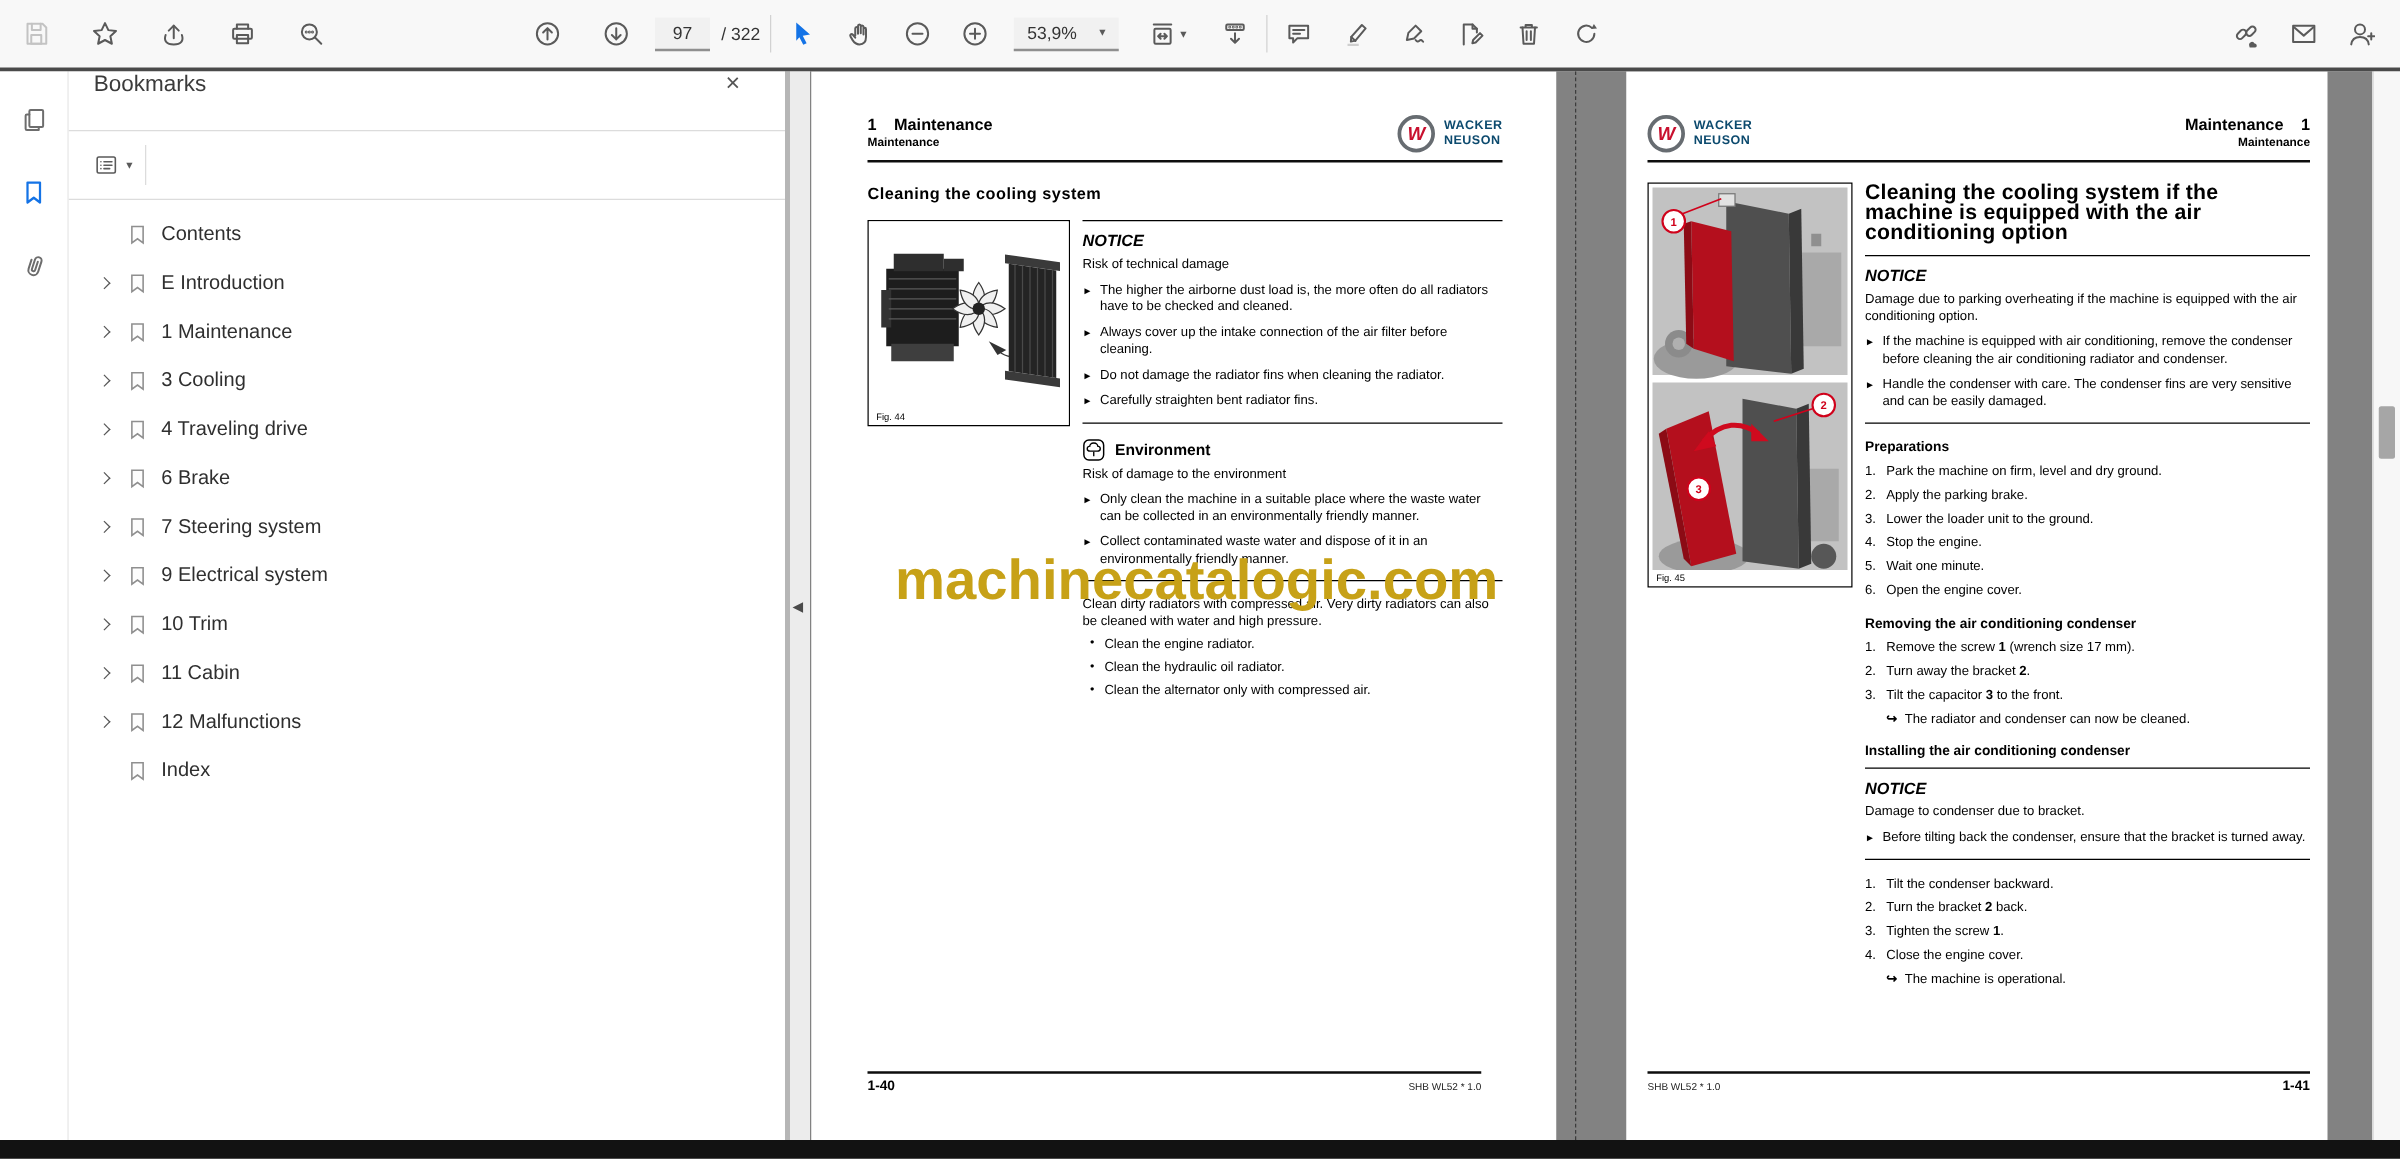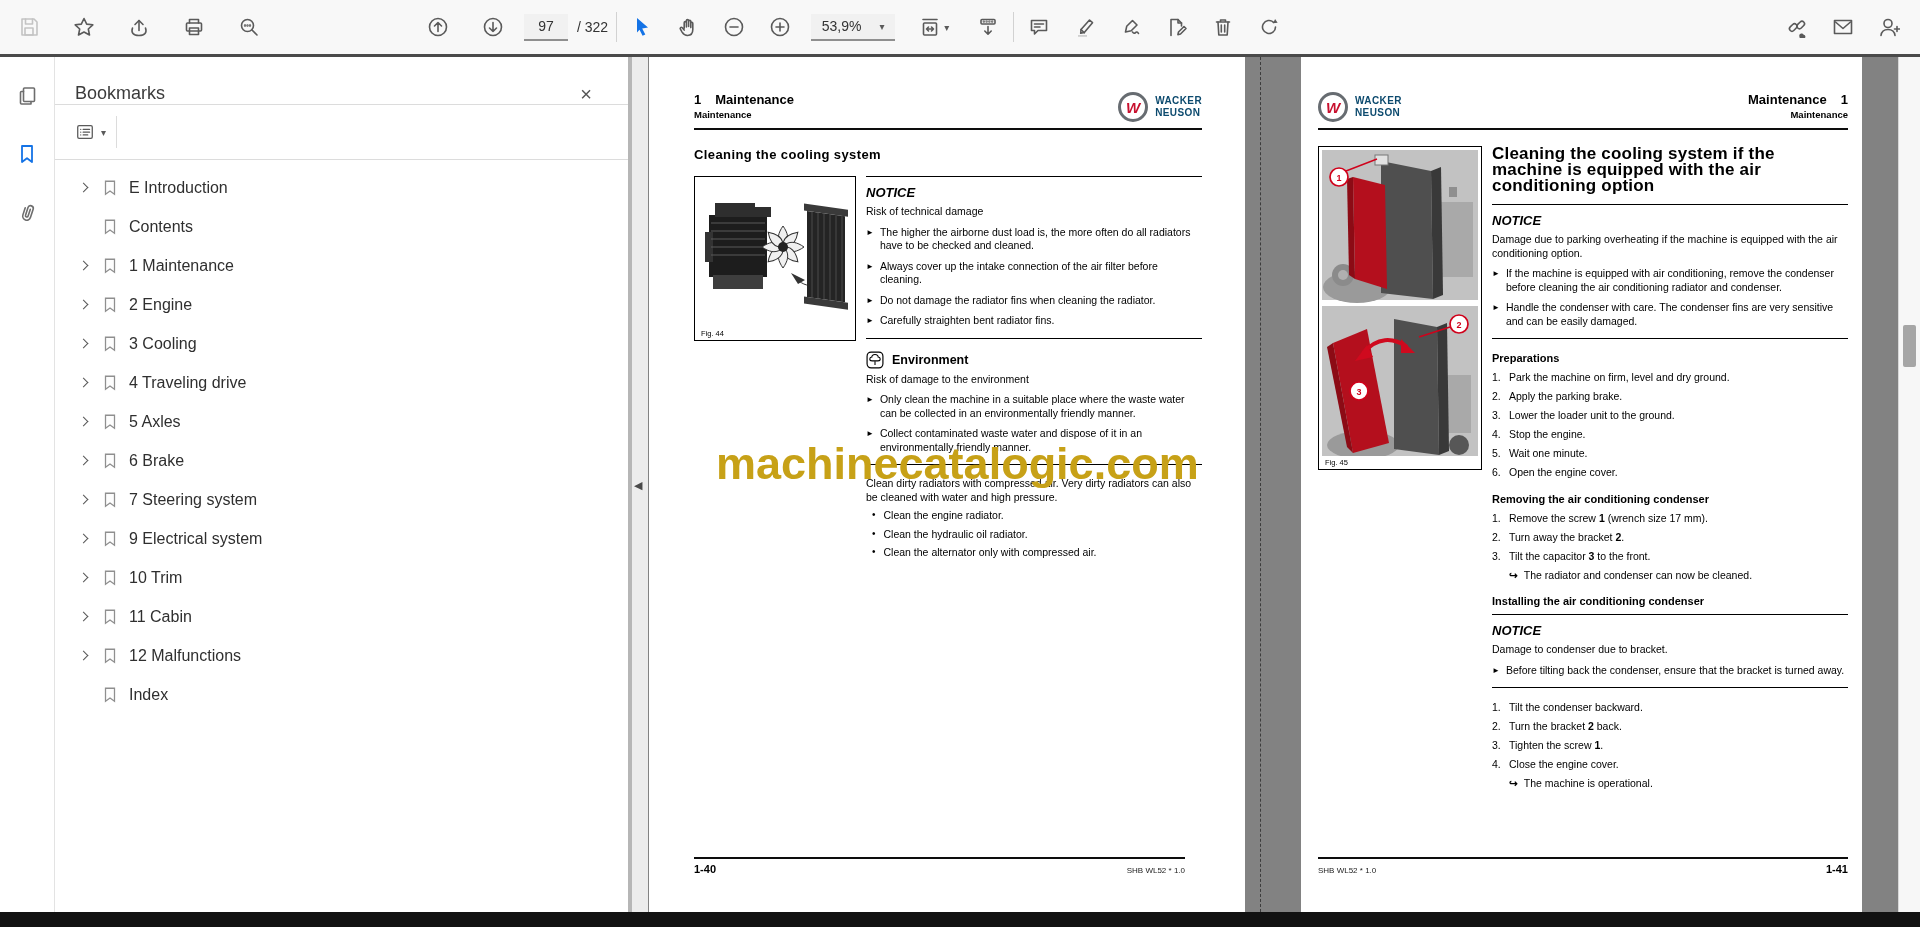--- a/index.html
+++ b/index.html
@@ -36,21 +36,21 @@
     display:flex; }
   #rail { width:55px; background:#fff; border-right:1px solid #e3e3e3;
     display:flex; flex-direction:column; align-items:center; padding-top:22px;
     gap:24px; flex:none; }
   .rail-btn { width:34px; height:34px; display:flex; align-items:center;
     justify-content:center; color:#6d6d6d; cursor:pointer; }
   .rail-btn.active { color:#1473e6; }
 
   
   #bookmarks-panel { width:573px; background:#fff; flex:none; position:relative; }
-  .bp-header { height:48px; display:flex; align-items:flex-end;
+  .bp-header { height:48px; display:flex; align-items:flex-start;
     padding:0 36px 0 20px; border-bottom:1px solid #dcdcdc; }
   .bp-title { font-size:18px; color:#3b3b3b; }
   .bp-close { margin-left:auto; font-size:20px; color:#555; background:none;
     border:none; cursor:pointer; line-height:1; }
   .bp-toolbar { height:55px; display:flex; align-items:center; padding:0 20px;
     border-bottom:1px solid #dcdcdc; gap:10px; }
   .bp-opts { display:flex; align-items:center; gap:6px; background:none;
     border:none; color:#5a5a5a; cursor:pointer; }
   .bp-vsep { width:1px; height:32px; background:#dcdcdc; }
   .bm-list { padding-top:8px; }
@@ -356,81 +356,63 @@
             <path d="M6.3 8.2h.01M6.3 11.2h.01M6.3 14.2h.01"></path>
             <path d="M9 8.2h7M9 11.2h7M9 14.2h5"></path>
           </svg>
         <span class="caret">▾</span>
       </button>
       <div class="bp-vsep"></div>
     </div>
 
     <div class="bm-list">
       <div class="bm-row">
+        <span class="bm-exp" style="visibility:hidden">
+            <span class="bm-chev"></span>
+          </span>
+        <svg class="bm-flag" viewBox="0 0 20 20">
+            <path d="M5 2.5h10V17l-5-3.6L5 17z" fill="#fdfdfd" stroke="#8f8f8f" stroke-width="1.4"></path>
+          </svg>
+        <span class="bm-label">Contents</span>
+      </div>
+      <div class="bm-row">
         <span class="bm-exp">
             <span class="bm-chev"></span>
           </span>
         <svg class="bm-flag" viewBox="0 0 20 20">
             <path d="M5 2.5h10V17l-5-3.6L5 17z" fill="#fdfdfd" stroke="#8f8f8f" stroke-width="1.4"></path>
           </svg>
         <span class="bm-label">E Introduction</span>
       </div>
       <div class="bm-row">
-        <span class="bm-exp" style="visibility:hidden">
-            <span class="bm-chev"></span>
-          </span>
-        <svg class="bm-flag" viewBox="0 0 20 20">
-            <path d="M5 2.5h10V17l-5-3.6L5 17z" fill="#fdfdfd" stroke="#8f8f8f" stroke-width="1.4"></path>
-          </svg>
-        <span class="bm-label">Contents</span>
-      </div>
-      <div class="bm-row">
         <span class="bm-exp">
             <span class="bm-chev"></span>
           </span>
         <svg class="bm-flag" viewBox="0 0 20 20">
             <path d="M5 2.5h10V17l-5-3.6L5 17z" fill="#fdfdfd" stroke="#8f8f8f" stroke-width="1.4"></path>
           </svg>
         <span class="bm-label">1 Maintenance</span>
       </div>
       <div class="bm-row">
         <span class="bm-exp">
             <span class="bm-chev"></span>
           </span>
         <svg class="bm-flag" viewBox="0 0 20 20">
             <path d="M5 2.5h10V17l-5-3.6L5 17z" fill="#fdfdfd" stroke="#8f8f8f" stroke-width="1.4"></path>
           </svg>
-        <span class="bm-label">2 Engine</span>
-      </div>
-      <div class="bm-row">
-        <span class="bm-exp">
-            <span class="bm-chev"></span>
-          </span>
-        <svg class="bm-flag" viewBox="0 0 20 20">
-            <path d="M5 2.5h10V17l-5-3.6L5 17z" fill="#fdfdfd" stroke="#8f8f8f" stroke-width="1.4"></path>
-          </svg>
         <span class="bm-label">3 Cooling</span>
       </div>
       <div class="bm-row">
         <span class="bm-exp">
             <span class="bm-chev"></span>
           </span>
         <svg class="bm-flag" viewBox="0 0 20 20">
             <path d="M5 2.5h10V17l-5-3.6L5 17z" fill="#fdfdfd" stroke="#8f8f8f" stroke-width="1.4"></path>
           </svg>
         <span class="bm-label">4 Traveling drive</span>
-      </div>
-      <div class="bm-row">
-        <span class="bm-exp">
-            <span class="bm-chev"></span>
-          </span>
-        <svg class="bm-flag" viewBox="0 0 20 20">
-            <path d="M5 2.5h10V17l-5-3.6L5 17z" fill="#fdfdfd" stroke="#8f8f8f" stroke-width="1.4"></path>
-          </svg>
-        <span class="bm-label">5 Axles</span>
       </div>
       <div class="bm-row">
         <span class="bm-exp">
             <span class="bm-chev"></span>
           </span>
         <svg class="bm-flag" viewBox="0 0 20 20">
             <path d="M5 2.5h10V17l-5-3.6L5 17z" fill="#fdfdfd" stroke="#8f8f8f" stroke-width="1.4"></path>
           </svg>
         <span class="bm-label">6 Brake</span>
       </div>

